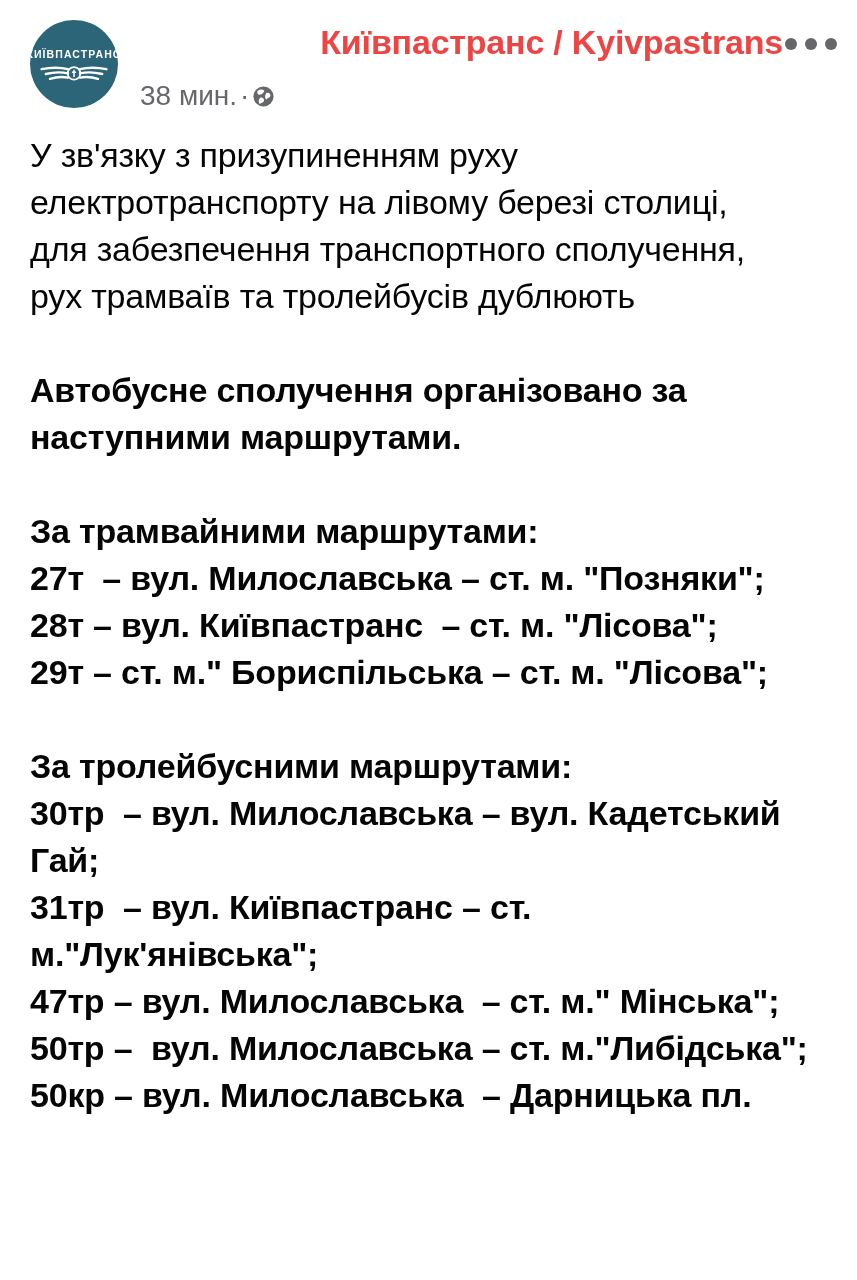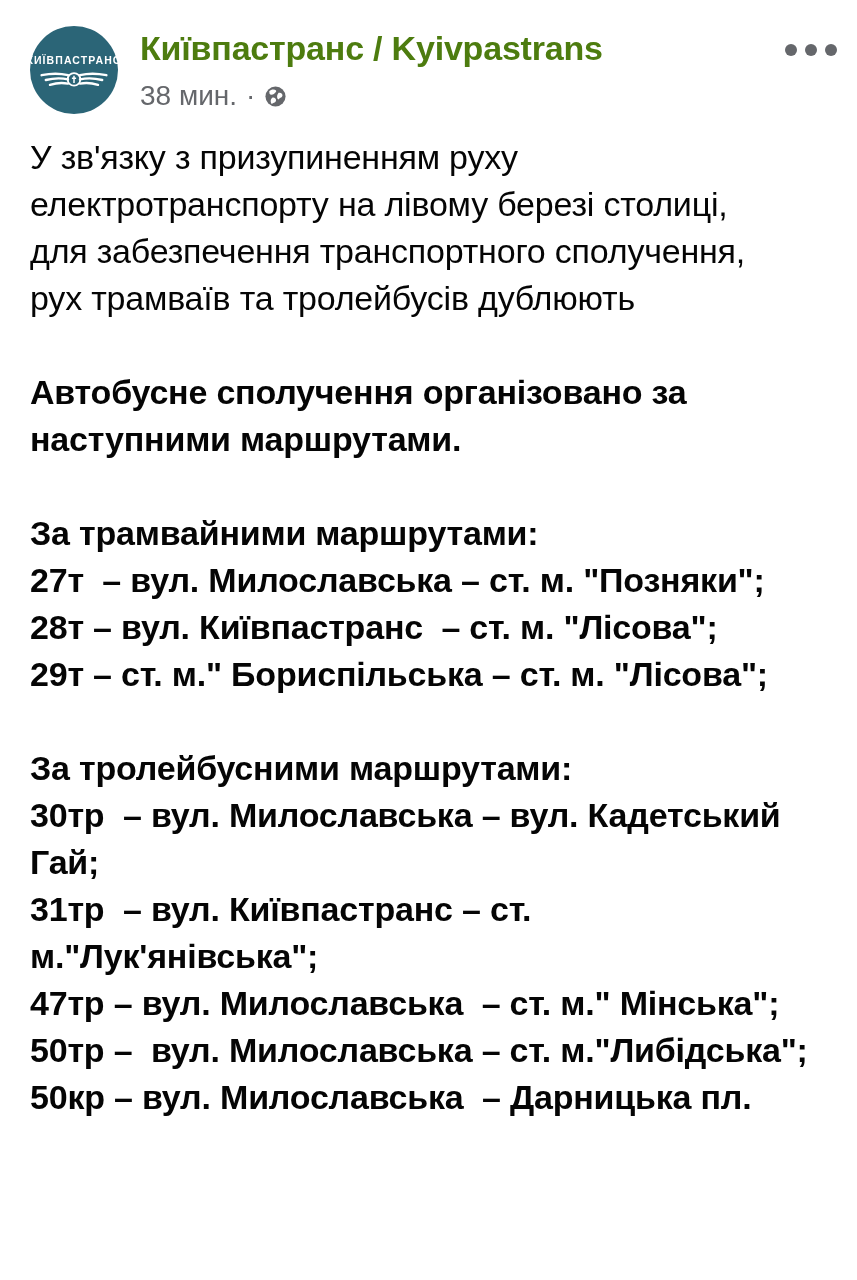--- a/index.html
+++ b/index.html
@@ -11,21 +11,22 @@
     background: #ffffff;
     font-family: "Liberation Sans", "DejaVu Sans", sans-serif;
     color: #050505;
   }
   .post { width: 857px; }
 
   
   .header {
     display: flex;
     align-items: flex-start;
-    padding: 26px 18px 0 30px;
+    padding: 20px 18px 0 30px;
+    text-align: right;
   }
   .avatar {
     flex: 0 0 auto;
     width: 88px;
     height: 88px;
     border-radius: 50%;
     background: #2B6577;
     display: flex;
     flex-direction: column;
     align-items: center;
@@ -45,28 +46,28 @@
   .header-text {
     flex: 1 1 auto;
     padding-left: 22px;
     min-width: 0;
   }
   .page-name {
     font-size: 34px;
     line-height: 44px;
     font-weight: bold;
     letter-spacing: -0.2px;
-    color: #4d7c0f;
+    color: #ef4444;
     cursor: pointer;
   }
   .meta {
     display: flex;
     align-items: center;
-    gap: 9px;
-    margin-top: 10px;
+    gap: 3px;
+    margin-top: 16px;
     font-size: 28px;
     color: #65676B;
   }
   .meta .sep { color: #65676B; }
   .globe { width: 23px; height: 23px; display: inline-block; }
 
   .menu-btn {
     flex: 0 0 auto;
     display: flex;
     align-items: center;

